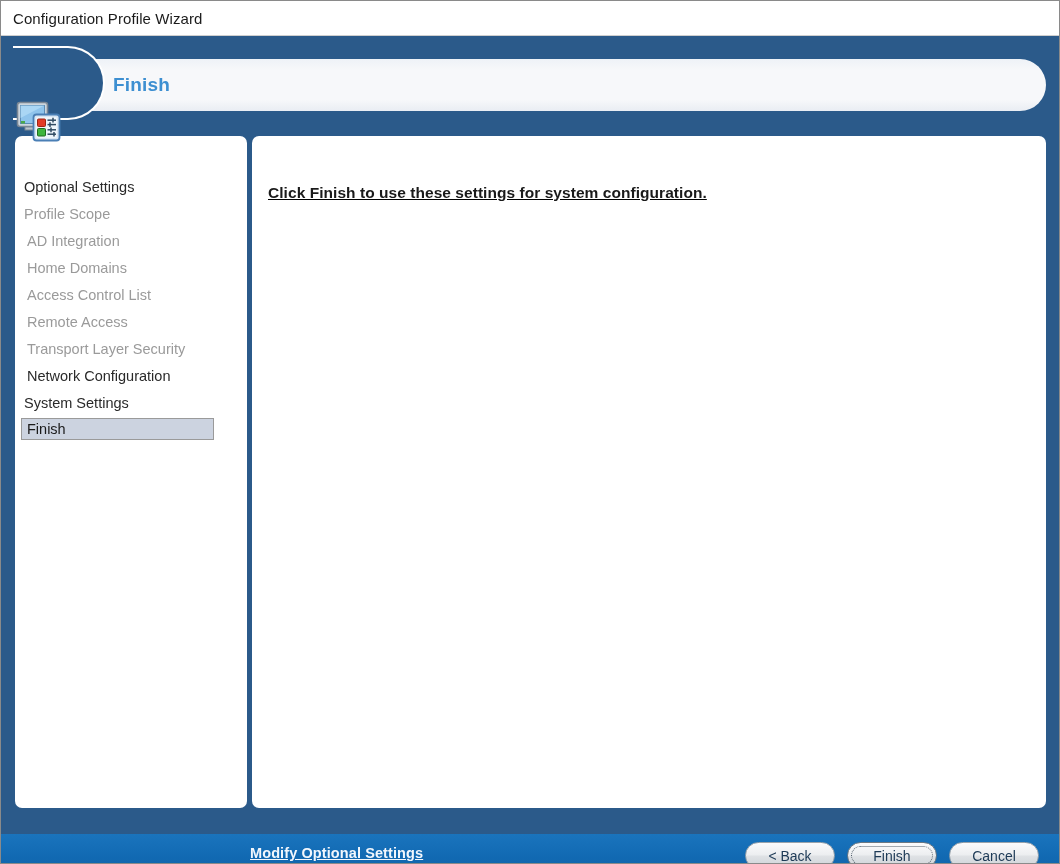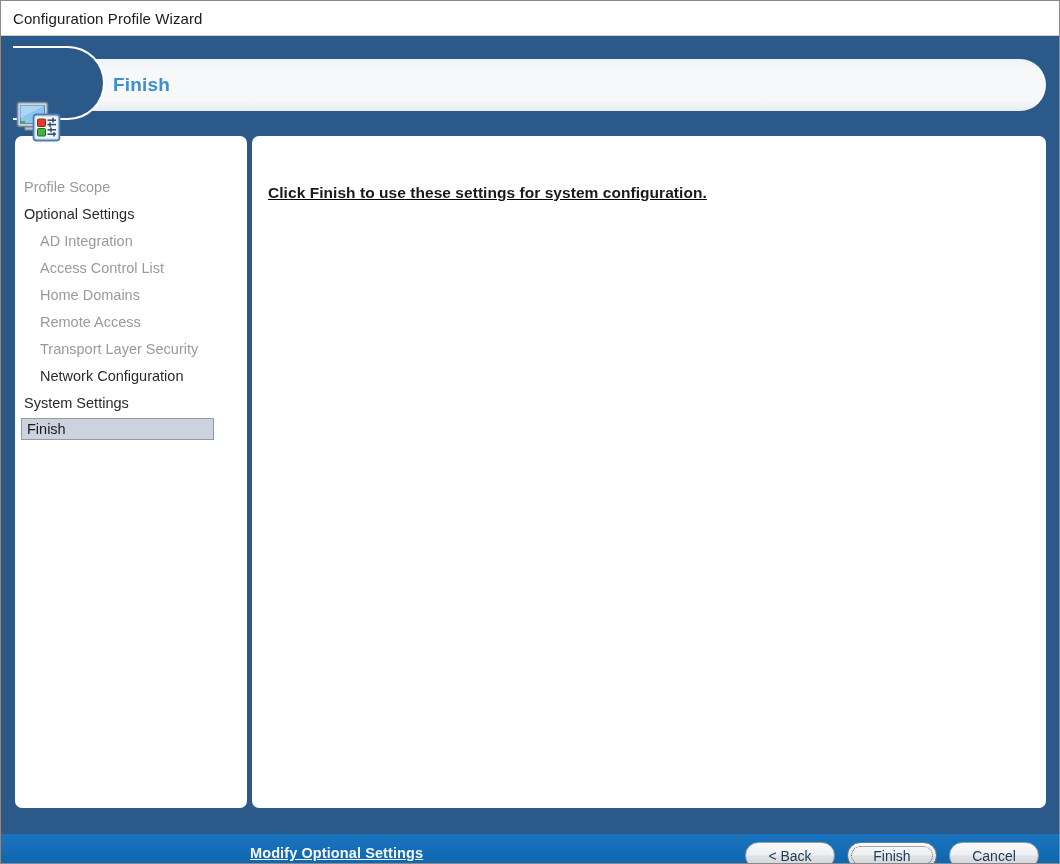--- a/index.html
+++ b/index.html
@@ -156,21 +156,21 @@
     color: #2a2a2a;
     padding: 0 0 0 9px;
     height: 27px;
     line-height: 27px;
     white-space: nowrap;
   }
   .nav-item.dim {
     color: #9a9a9a;
   }
   .nav-item.sub {
-    padding-left: 25px;
+    padding-left: 12px;
   }
   .nav-item.selected {
     margin: 1px 33px 0 6px;
     padding-left: 5px;
     background: #ccd3e0;
     border: 1px solid #9a9a9a;
     height: 22px;
     line-height: 21px;
     box-sizing: border-box;
     color: #1a1a1a;
@@ -279,34 +279,34 @@
         <line x1="31.5" y1="29.8" x2="40" y2="29.8" stroke="#2f4a63" stroke-width="1.5"></line>
         <line x1="35" y1="27.4" x2="35" y2="32.2" stroke="#2f4a63" stroke-width="1.5"></line>
         <line x1="31.5" y1="34.2" x2="40" y2="34.2" stroke="#2f4a63" stroke-width="1.5"></line>
         <line x1="38" y1="31.9" x2="38" y2="36.6" stroke="#2f4a63" stroke-width="1.5"></line>
       </svg>
     </div>
 
     <div class="panels">
 
       <div class="sidebar">
+        <div class="nav-item">
+          <span>Optional Settings</span>
+        </div>
         <div class="nav-item dim">
           <span>Profile Scope</span>
         </div>
-        <div class="nav-item">
-          <span>Optional Settings</span>
-        </div>
         <div class="nav-item sub dim">
           <span>AD Integration</span>
         </div>
         <div class="nav-item sub dim">
+          <span>Home Domains</span>
+        </div>
+        <div class="nav-item sub dim">
           <span>Access Control List</span>
-        </div>
-        <div class="nav-item sub dim">
-          <span>Home Domains</span>
         </div>
         <div class="nav-item sub dim">
           <span>Remote Access</span>
         </div>
         <div class="nav-item sub dim">
           <span>Transport Layer Security</span>
         </div>
         <div class="nav-item sub">
           <span>Network Configuration</span>
         </div>

